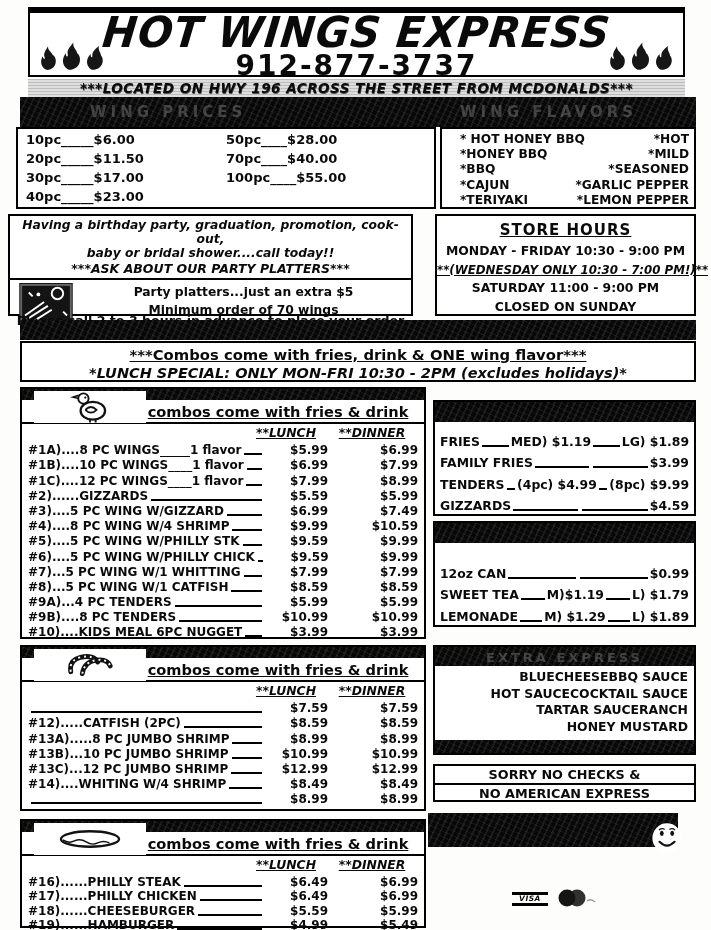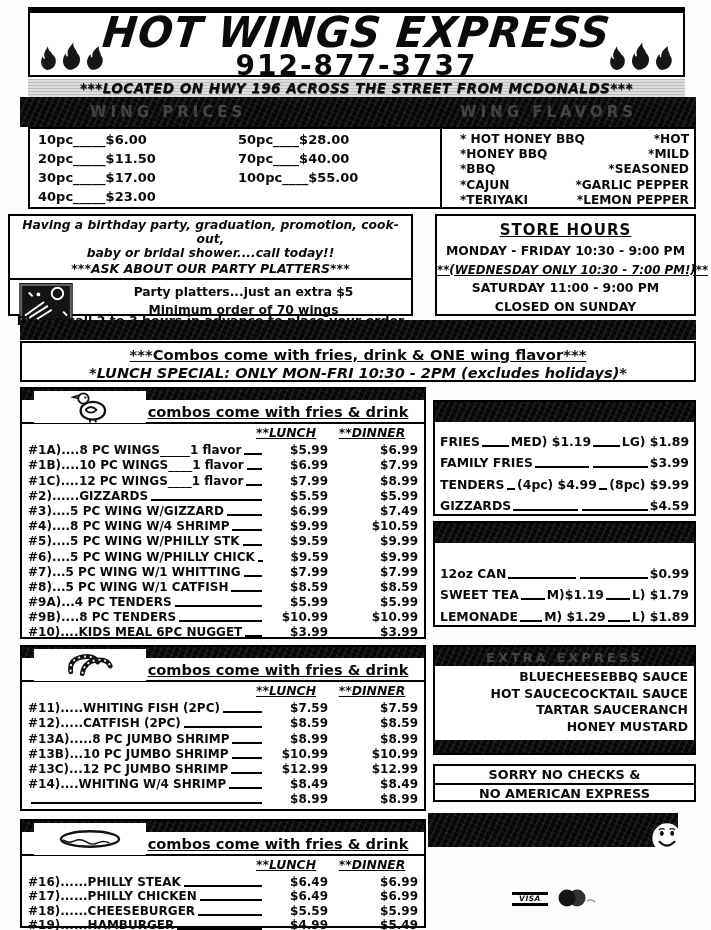--- a/index.html
+++ b/index.html
@@ -50,21 +50,21 @@
   .ghost-label {
     color:#6e6e6e; opacity:0.55; font-weight:bold; font-size:15px;
     letter-spacing:4px; white-space:nowrap;
   }
   .band1 .gl-left  { position:absolute; left:70px; }
   .band1 .gl-right { position:absolute; left:440px; }
   .band2 { left:20px; top:320px; width:676px; height:20px; }
 
   
   .wing-prices-box {
-    left:28px; top:127px; width:420px; height:82px;
+    left:16px; top:127px; width:420px; height:82px;
     border:2px solid #000; background:#fff; padding:3px 8px;
   }
   .wp-row { display:flex; height:19px; font-size:13px; font-weight:bold; }
   .wp-row span { width:50%; white-space:nowrap; }
   .wing-flavors-box {
     left:440px; top:127px; width:256px; height:82px;
     border:2px solid #000; border-left:2px solid #000; background:#fff;
     padding:3px 5px 2px 18px;
   }
   .fl-row { display:flex; justify-content:space-between; height:15.2px;
@@ -387,21 +387,20 @@
   </div>
   <div class="chead">combos come with fries &amp; drink</div>
   <div class="cdivider"></div>
   <div class="ccols">
     <span class="sp"></span>
     <span class="cl">**LUNCH</span>
     <span class="cd">**DINNER</span>
   </div>
   <div class="crows">
     <div class="crow">
-        <span>#11).....WHITING FISH (2PC)</span>
         <span class="cfill"></span>
         <span class="clunch">$7.59</span>
         <span class="cdinner">$7.59</span>
       </div>
     <div class="crow">
         <span>#12).....CATFISH (2PC)</span>
         <span class="cfill"></span>
         <span class="clunch">$8.59</span>
         <span class="cdinner">$8.59</span>
       </div>

